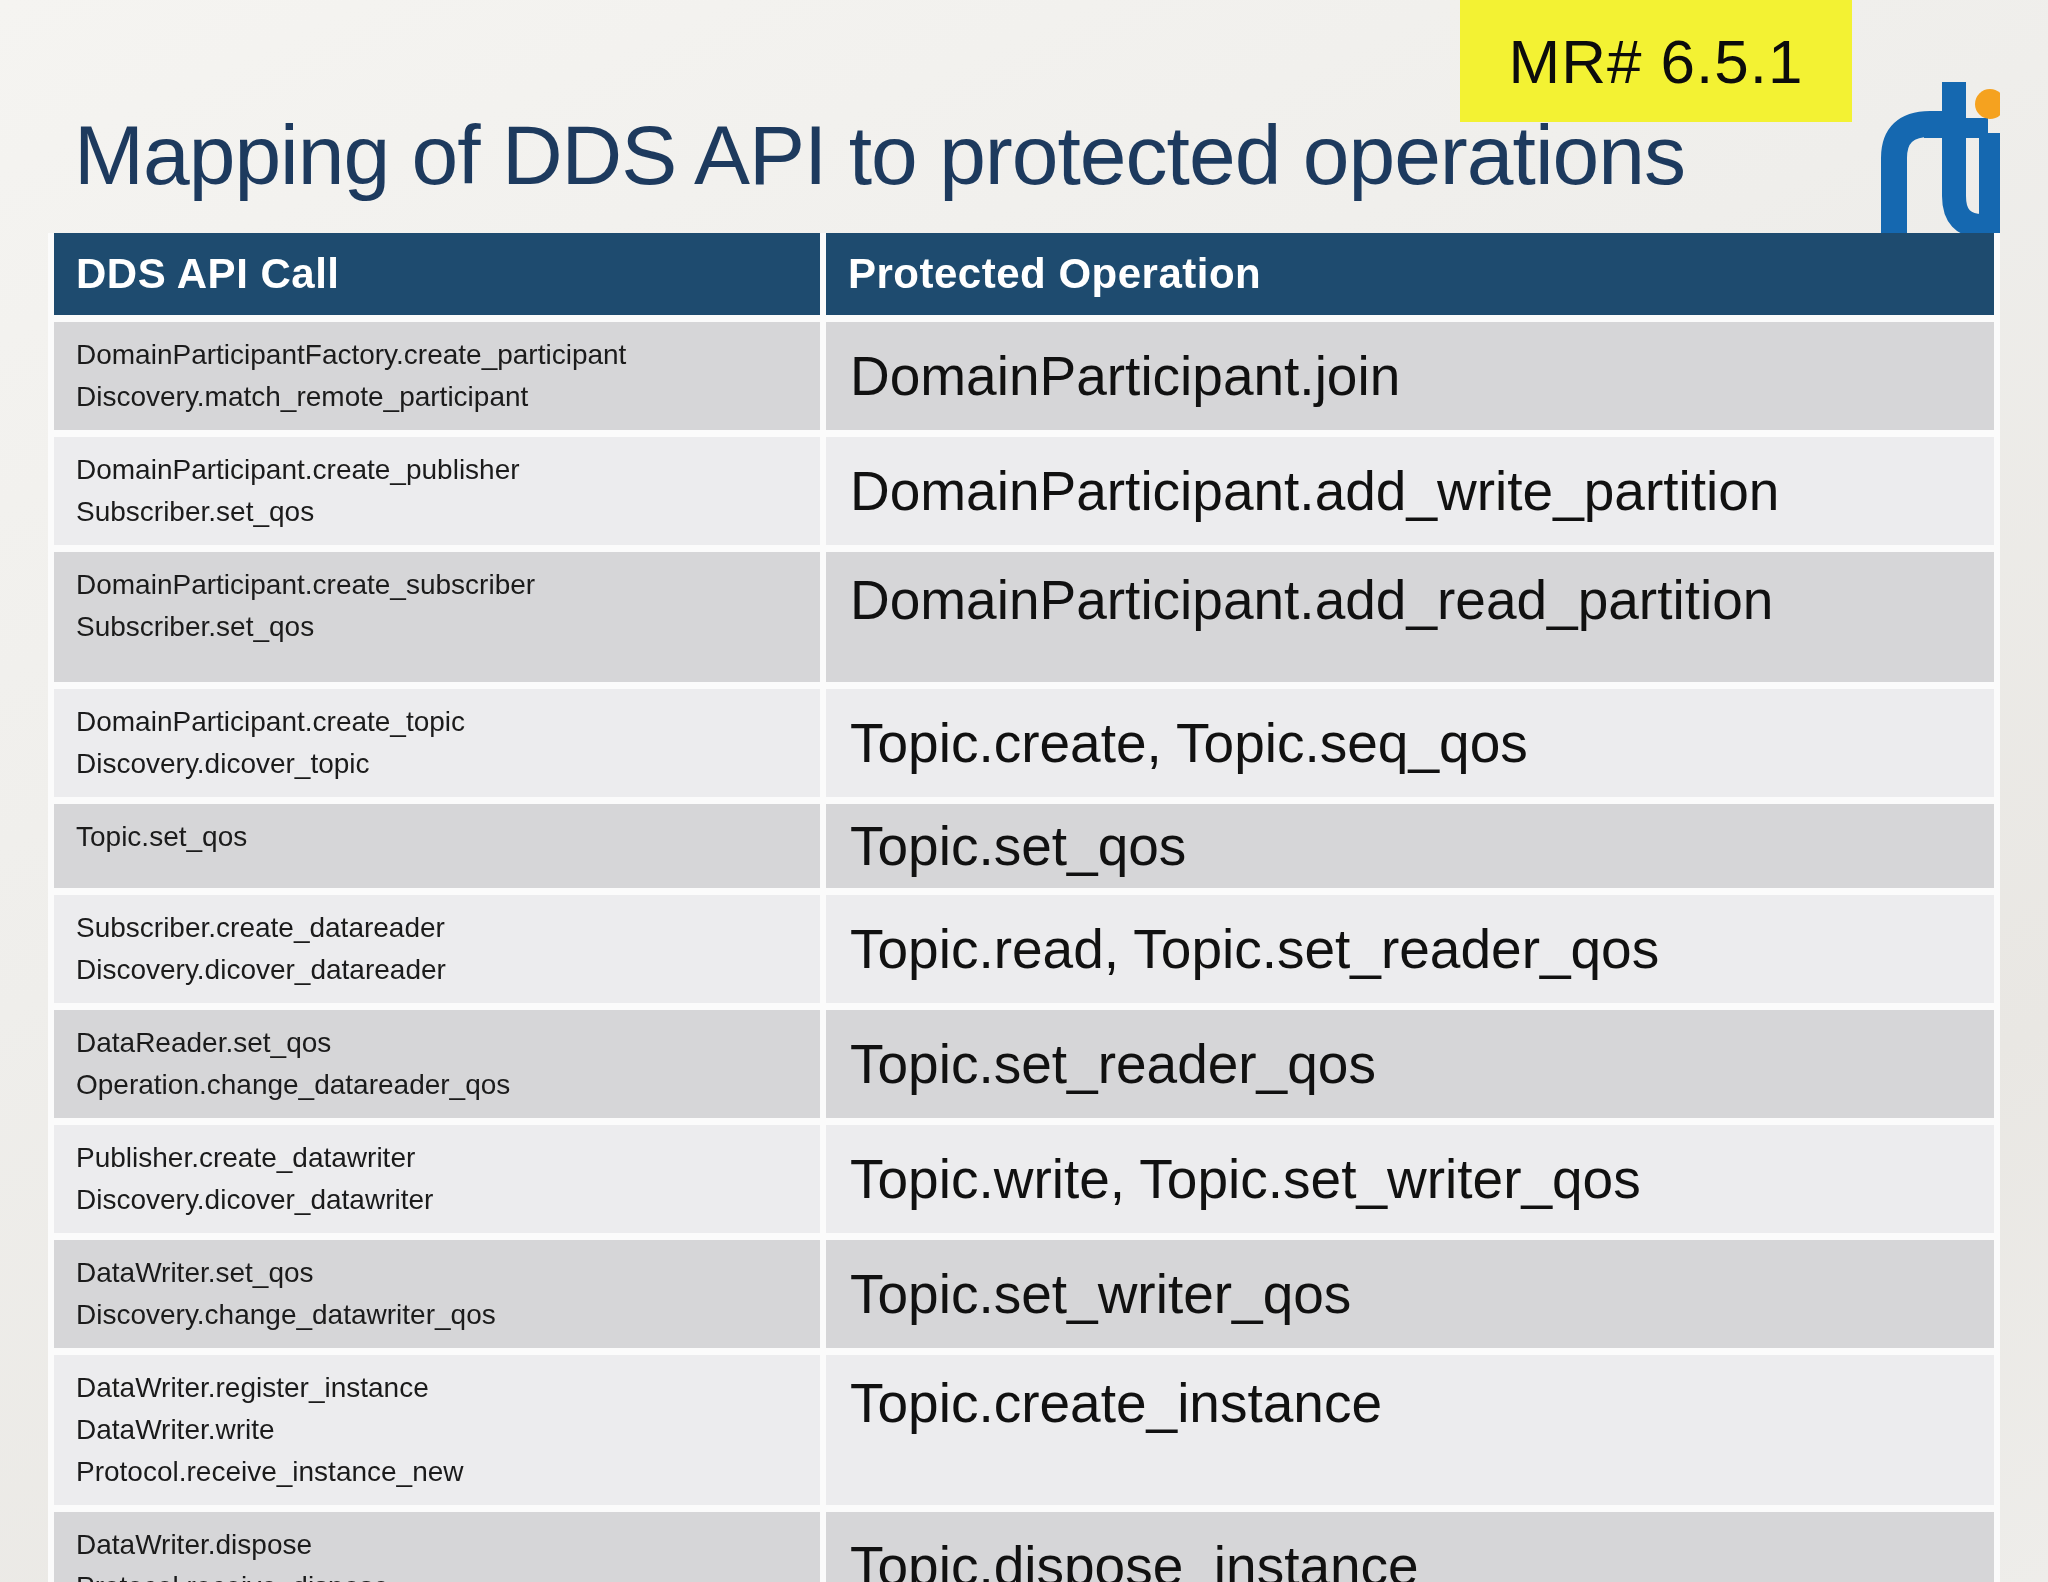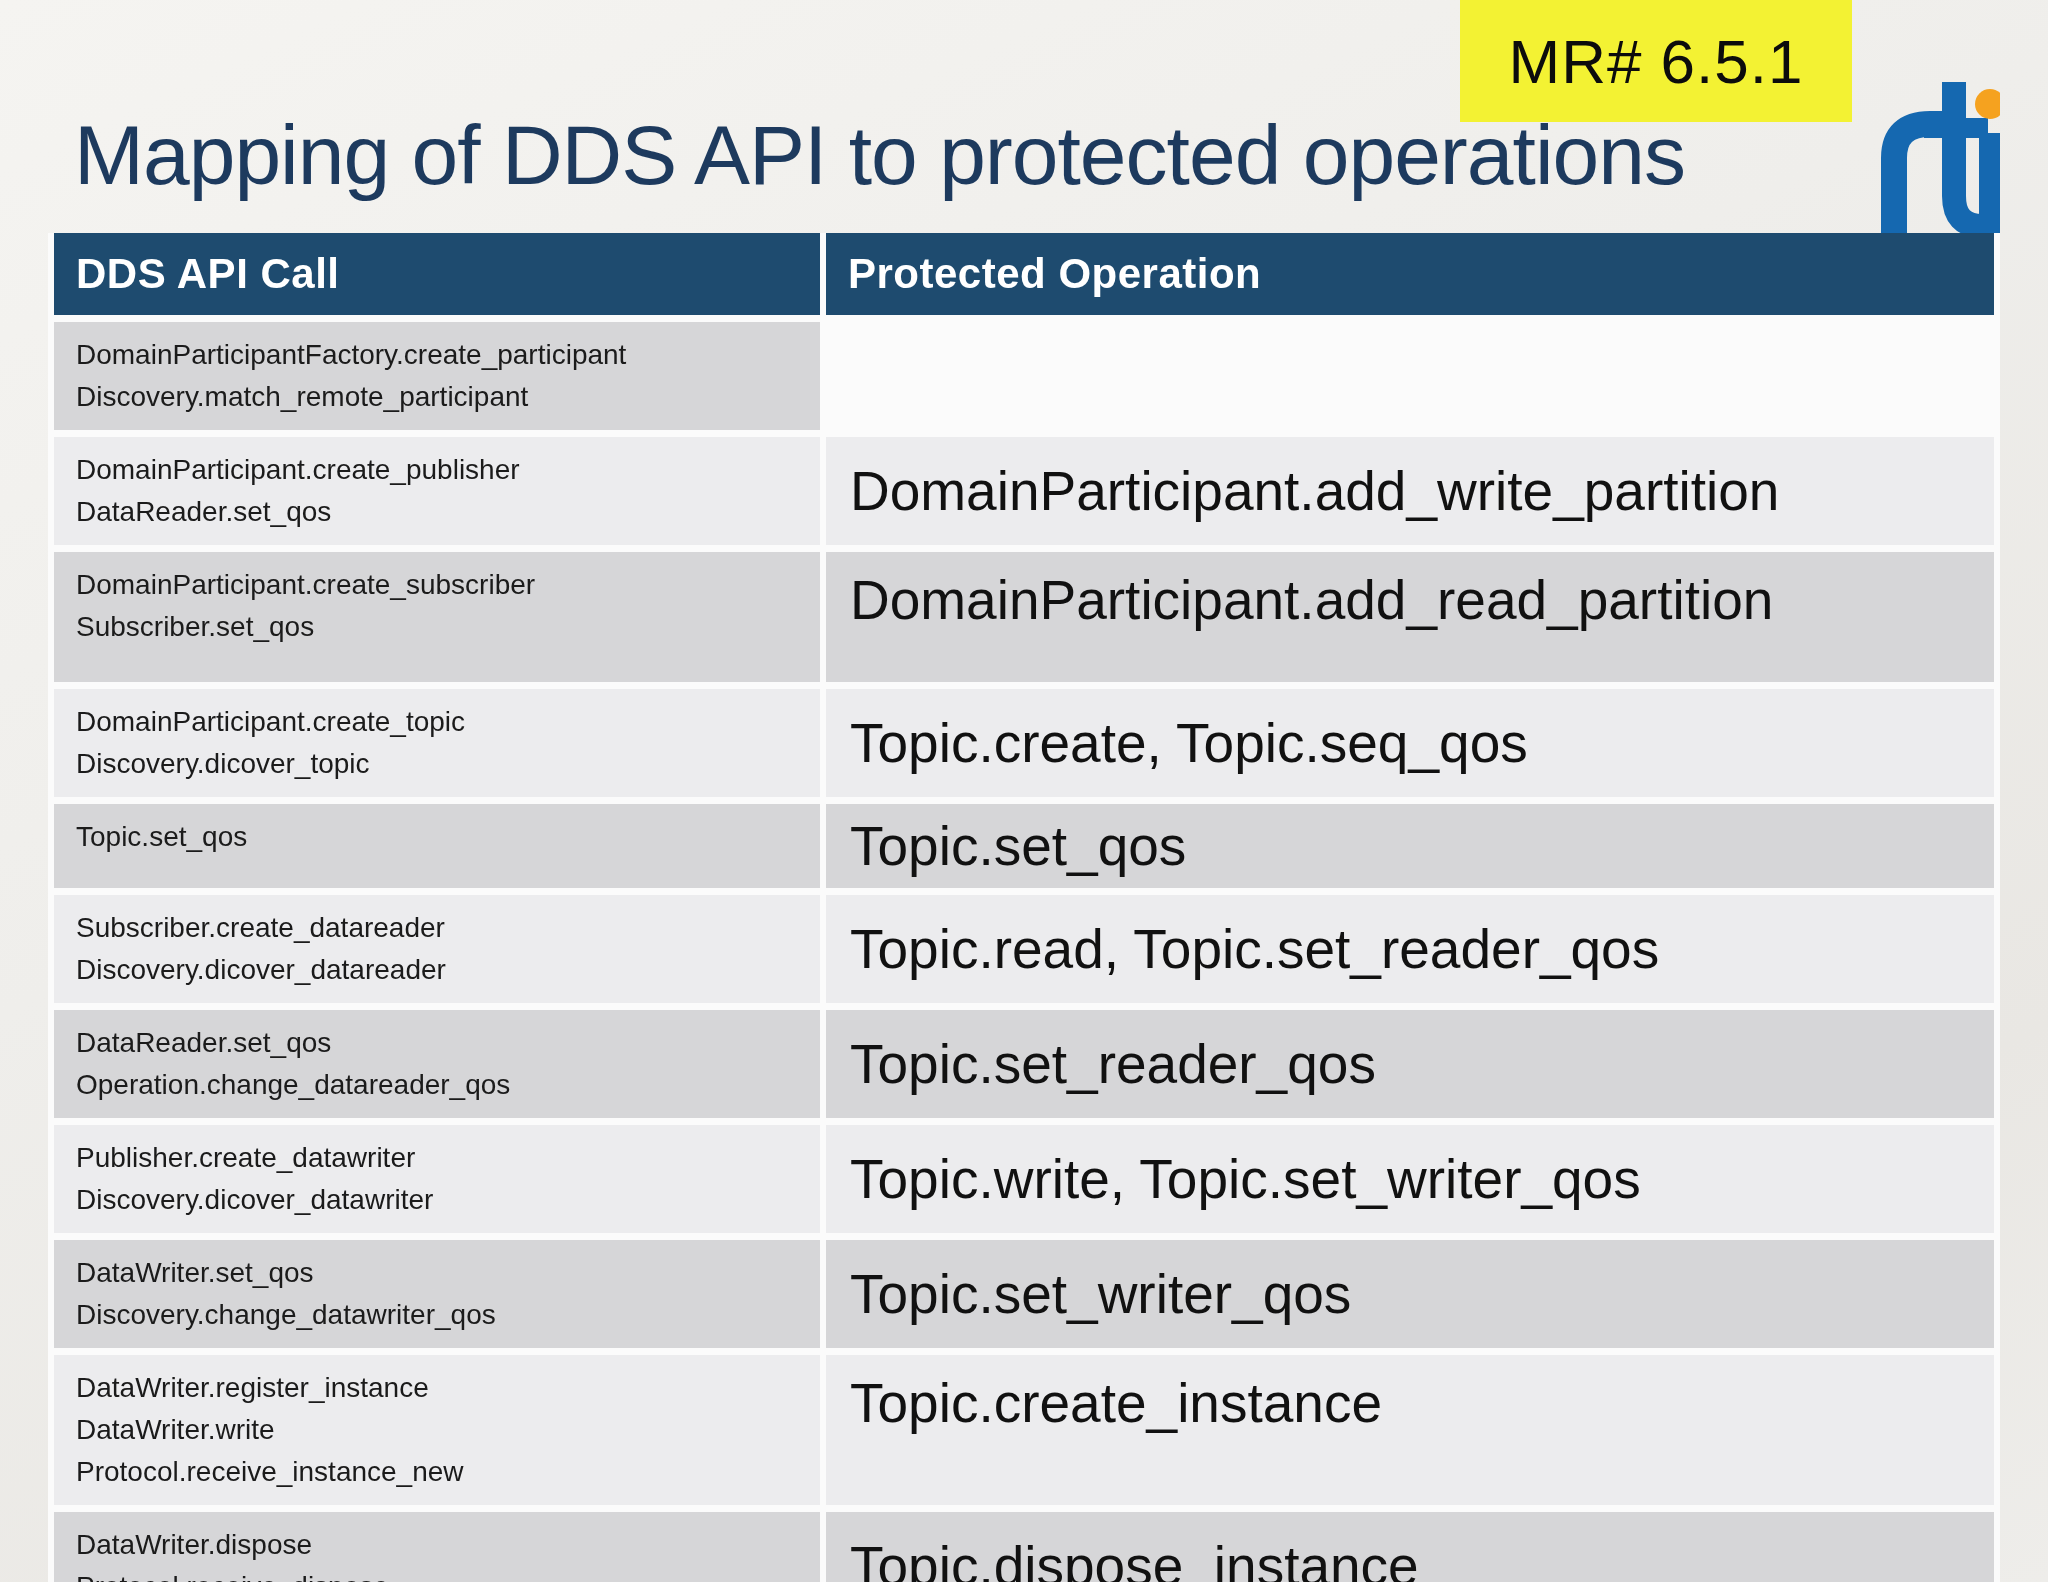--- a/index.html
+++ b/index.html
@@ -87,25 +87,26 @@
 
   <div class="table-wrap">
     <div class="thead">
       <div class="th">DDS API Call</div>
       <div class="th">Protected Operation</div>
     </div>
     <div class="tbody" id="tbody">
   <div class="row">
     <div class="cell cell-api">DomainParticipantFactory.create_participant
 Discovery.match_remote_participant</div>
+    <div class="cell cell-op">DomainParticipant.join</div>
   </div>
 
   <div class="row">
     <div class="cell cell-api">DomainParticipant.create_publisher
-DataReader.set_qos</div>
+Subscriber.set_qos</div>
     <div class="cell cell-op">DomainParticipant.add_write_partition</div>
   </div>
 
   <div class="row">
     <div class="cell cell-api">DomainParticipant.create_subscriber
 Subscriber.set_qos</div>
     <div class="cell cell-op">DomainParticipant.add_read_partition</div>
   </div>
 
   <div class="row">

